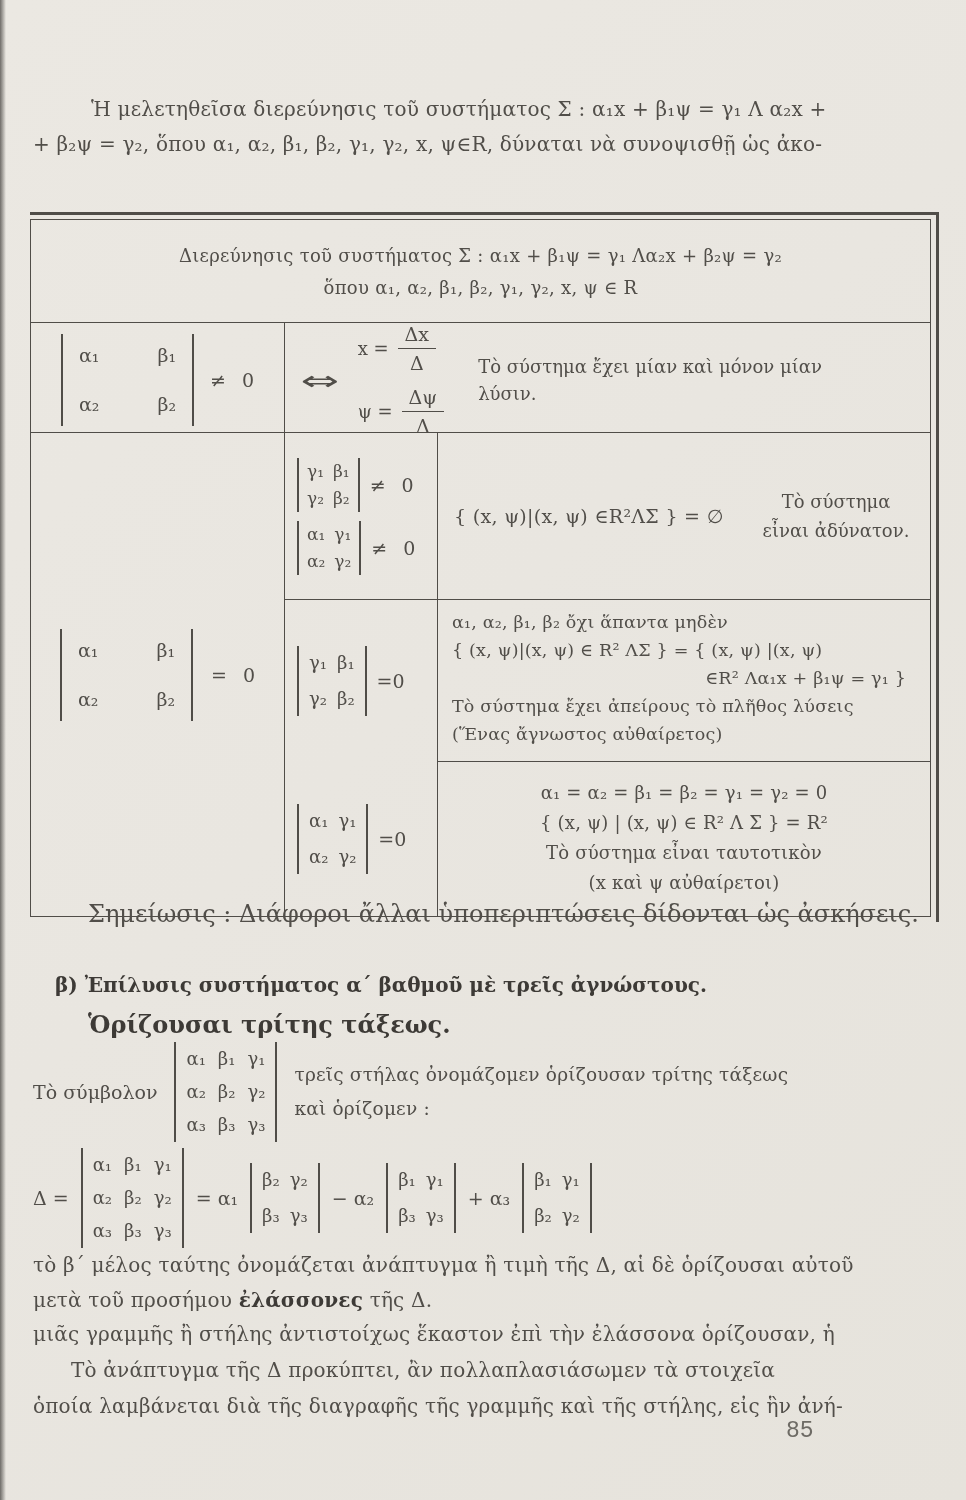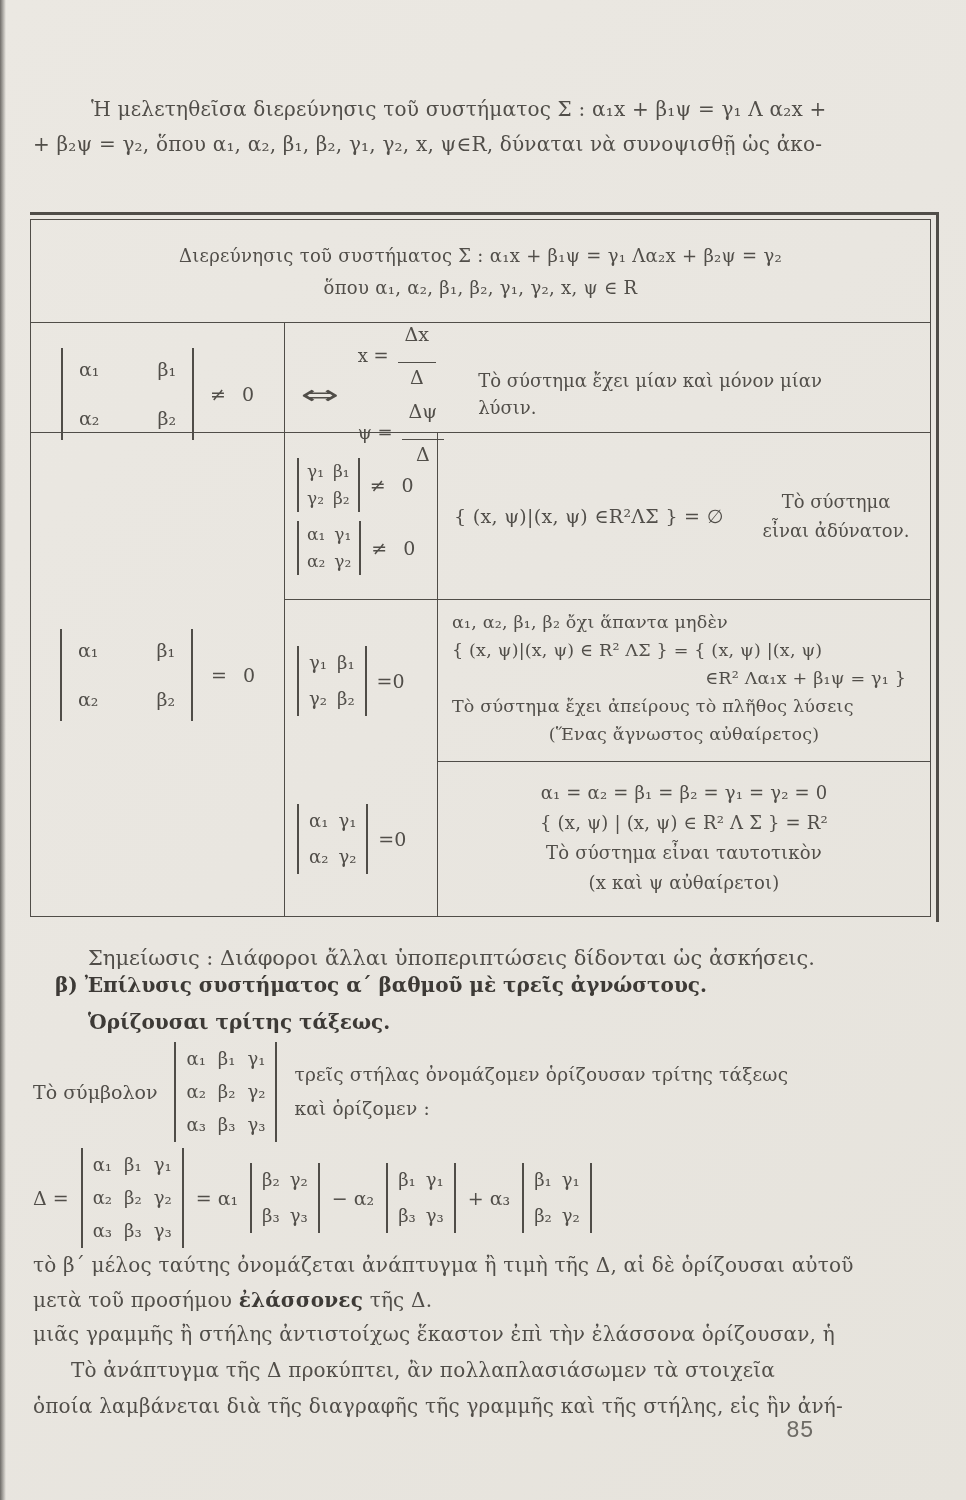--- a/index.html
+++ b/index.html
@@ -38,21 +38,21 @@
     font-size:18px;line-height:1;
   }
   .det-wide{column-gap:58px;row-gap:30px;padding:12px 16px;font-size:19px;}
   .det-sm{column-gap:9px;row-gap:10px;padding:5px 8px;font-size:17px;}
   .det-md{column-gap:10px;row-gap:18px;padding:8px 10px;font-size:18px;}
   .det3{grid-template-columns:auto auto auto;column-gap:12px;row-gap:15px;padding:8px 10px;font-size:18px;}
   .rel{word-spacing:10px;font-size:19px;}
   .detline{display:flex;align-items:center;gap:10px;}
   
   .frac{display:inline-flex;flex-direction:column;align-items:center;font-size:19px;}
-  .frac .num{border-bottom:1.8px solid var(--rule);padding:0 7px 17px;text-align:right;}
+  .frac .num{border-bottom:1.8px solid var(--rule);padding:0 7px 3px;text-align:right;}
   .frac .den{padding-top:3px;}
   .eqline{display:flex;align-items:center;gap:9px;}
   
   .tbl-topline{left:30px;top:212px;width:906px;height:2.6px;background:var(--rule);}
   .tbl-rightline{left:936px;top:212px;width:2.6px;height:710px;background:var(--rule);}
   .tbl{
     left:30px;top:219px;width:899px;height:696px;
     border:1.7px solid var(--rule);
     display:flex;flex-direction:column;
     font-size:18px;
@@ -81,21 +81,21 @@
   .row2-right{display:flex;flex-direction:column;}
   .sub1{height:167px;box-sizing:border-box;display:grid;grid-template-columns:153px 1fr;border-bottom:1.7px solid var(--rule);}
   .sub1-dets{border-right:1.7px solid var(--rule);display:flex;flex-direction:column;justify-content:center;gap:9px;padding-left:12px;}
   .sub1-right{display:flex;align-items:center;justify-content:space-between;padding:0 18px 0 16px;}
   .set-expr{font-size:19px;letter-spacing:.3px;}
   .sub1-concl{width:152px;text-align:center;line-height:29px;}
   .sub2{height:162px;box-sizing:border-box;display:grid;grid-template-columns:153px 1fr;}
   .sub2-det{border-right:1.7px solid var(--rule);display:flex;align-items:center;padding-left:12px;gap:10px;}
   .sub2-right{border-bottom:1.7px solid var(--rule);box-sizing:border-box;padding:8px 14px 6px;font-size:17.5px;line-height:28px;letter-spacing:.2px;}
   .al-r{text-align:right;padding-right:10px;}
-  .al-c{text-align:center;}
+  .al-c{}
   .sub3{flex:1;display:grid;grid-template-columns:153px 1fr;}
   .sub3-det{border-right:1.7px solid var(--rule);display:flex;align-items:center;padding-left:12px;gap:10px;}
   .sub3-right{padding:16px 14px 0;font-size:18px;line-height:30px;text-align:center;letter-spacing:.2px;}
   
   .symbolrow{display:flex;align-items:center;gap:17px;}
   .symbol-lines{font-size:18.5px;line-height:34px;letter-spacing:.2px;}
   .formula{display:flex;align-items:center;gap:12px;font-size:19px;}
   .pagenum{font-size:23px;color:#6e6b65;font-family:"DejaVu Sans",sans-serif;}
 </style>
 </head>
@@ -228,24 +228,24 @@
             <div>{ (x, ψ) | (x, ψ) ∈ R² Λ Σ } = R²</div>
             <div>Τὸ σύστημα εἶναι ταυτοτικὸν</div>
             <div>(x καὶ ψ αὐθαίρετοι)</div>
           </div>
         </div>
 
       </div>
     </div>
   </div>
 
-  <div class="abs" style="left:88px;top:946px;font-size:21px;">Σημείωσις : Διάφοροι ἄλλαι ὑποπεριπτώσεις δίδονται ὡς ἀσκήσεις.</div>
+  <div class="abs" style="left:88px;top:900px;font-size:24px;">Σημείωσις : Διάφοροι ἄλλαι ὑποπεριπτώσεις δίδονται ὡς ἀσκήσεις.</div>
 
   <div class="abs bold" style="left:55px;top:973px;font-size:20px;">β) Ἐπίλυσις συστήματος α´ βαθμοῦ μὲ τρεῖς ἀγνώστους.</div>
-  <div class="abs bold" style="left:88px;top:1010px;font-size:20px;">Ὁρίζουσαι τρίτης τάξεως.</div>
+  <div class="abs bold" style="left:88px;top:1010px;font-size:24px;">Ὁρίζουσαι τρίτης τάξεως.</div>
 
   <div class="abs symbolrow" style="left:33px;top:1042px;">
     <span style="font-size:19px;text-align:right;">Τὸ σύμβολον</span>
     <span class="det det3">
       <span>α₁</span>
       <span>β₁</span>
       <span>γ₁</span>
       <span>α₂</span>
       <span>β₂</span>
       <span>γ₂</span>

